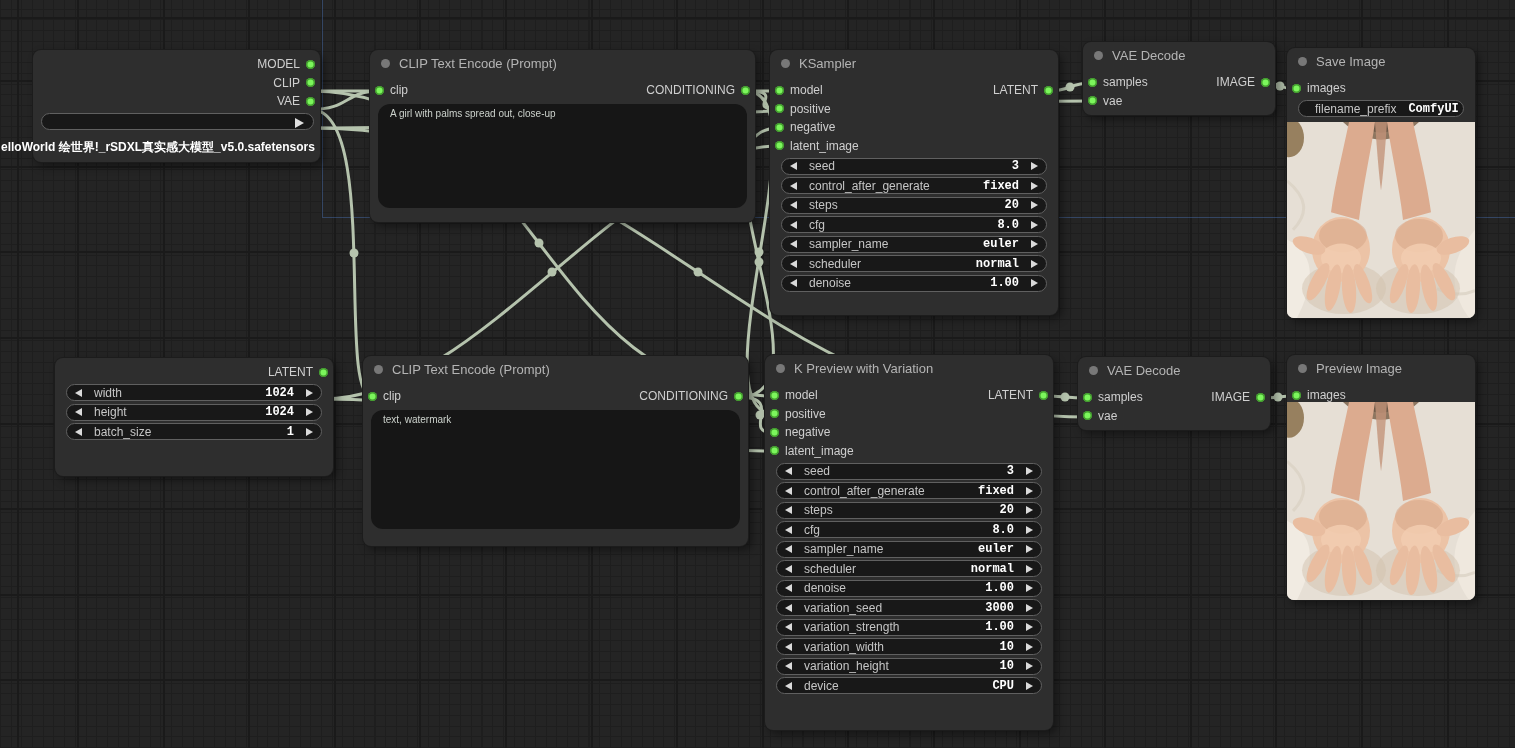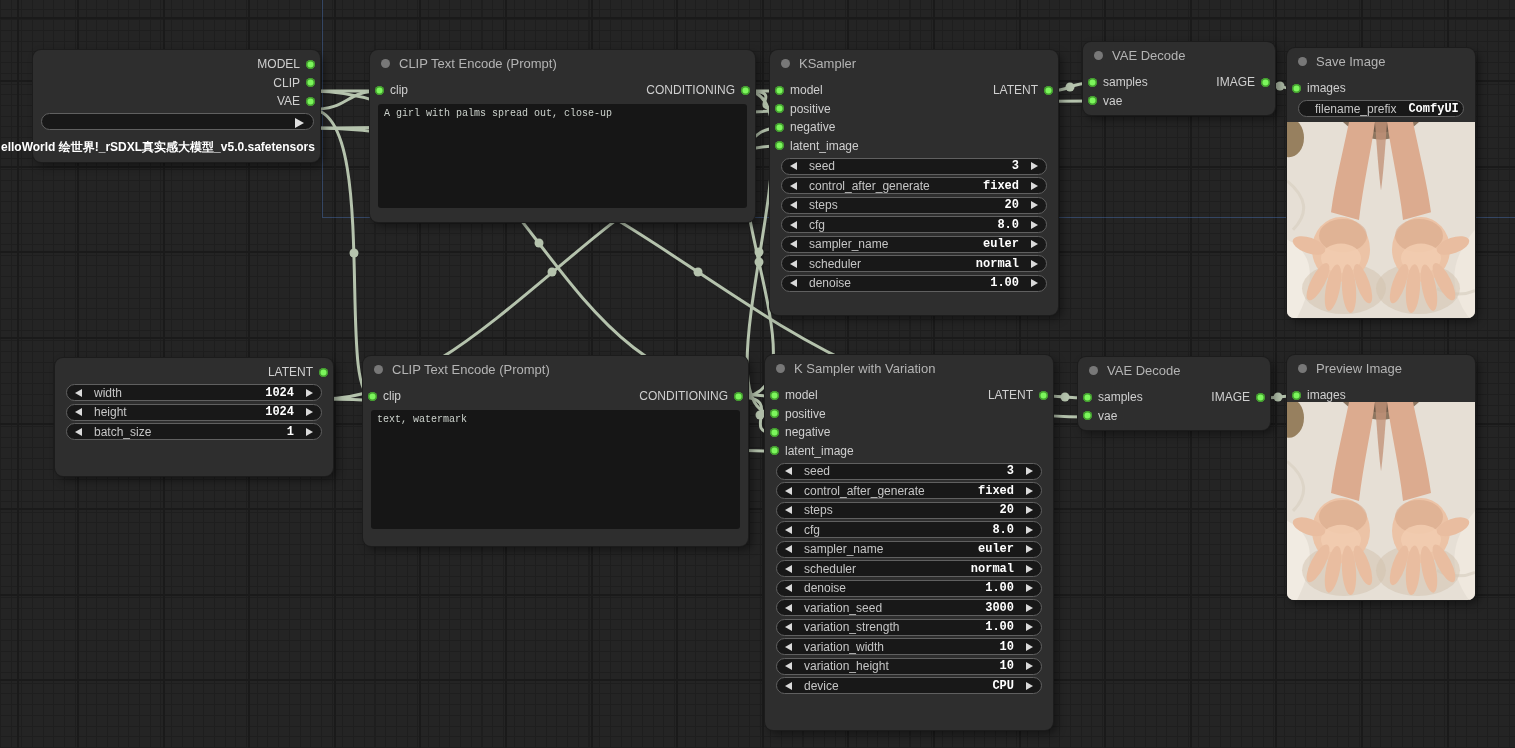--- a/index.html
+++ b/index.html
@@ -36,22 +36,22 @@
   .wlabel { color:#c6c6c6; white-space:nowrap; }
   .wvalue { margin-left:auto; color:#fff; font-weight:bold; white-space:nowrap;font-family:Liberation Mono, monospace; }
   .tri-l { width:0; height:0; border-top:4px solid transparent; border-bottom:4px solid transparent;
            border-right:7px solid #dadada; flex:0 0 auto; }
   .tri-r { width:0; height:0; border-top:4px solid transparent; border-bottom:4px solid transparent;
            border-left:7px solid #dadada; flex:0 0 auto; }
   .widget.noarrow { justify-content:space-between; padding:0 16px; }
   .ckpt-val { position:absolute; left:-41px; top:1px; white-space:nowrap; color:#fff; font-weight:bold;margin-top:24px; }
   .ckpt-arrow { position:absolute; right:9px; top:4px; border-top:5px solid transparent;
                 border-bottom:5px solid transparent; border-left:9px solid #e0e0e0; width:0; height:0; }
-  .prompt { margin:4px 8px 0 8px; background:#161616; border-radius:3px; padding:4px 6px;
-            color:#ccd2cc; font-family:Liberation Mono, monospace; font-size:10px; white-space:pre-wrap; }
+  .prompt { margin:4px 8px 0 8px; background:#161616; border-radius:12px; padding:4px 12px;
+            color:#ccd2cc; font-family:Liberation Sans, sans-serif; font-size:10px; white-space:pre-wrap; }
   .img-preview { position:absolute; left:0; right:0; bottom:0; overflow:hidden;
                  border-radius:0 0 7px 7px; }
   .img-preview svg { width:100%; height:100%; display:block; }
 </style>
 </head>
 <body>
 
 <div id="canvas">
 
   <div class="axis" style="left:322px; top:0; width:1px; height:217px;"></div>
@@ -344,21 +344,21 @@
             <span class="pdot"></span>
           </div>
       </div>
     </div>
     <div class="prompt" style="height:119px;">text, watermark</div>
   </div>
 
   <div class="node" style="left:765px; top:355px; width:288px; height:375px;">
     <div class="ntitle">
       <span class="cdot"></span>
-      <span>K Sampler with Variation</span>
+      <span>K Preview with Variation</span>
     </div>
     <div class="srows">
       <div class="srow">
         <div class="slot in">
             <span class="pdot"></span>
             <span class="slbl">model</span>
           </div>
         <div class="slot out">
             <span class="slbl">LATENT</span>
             <span class="pdot"></span>

